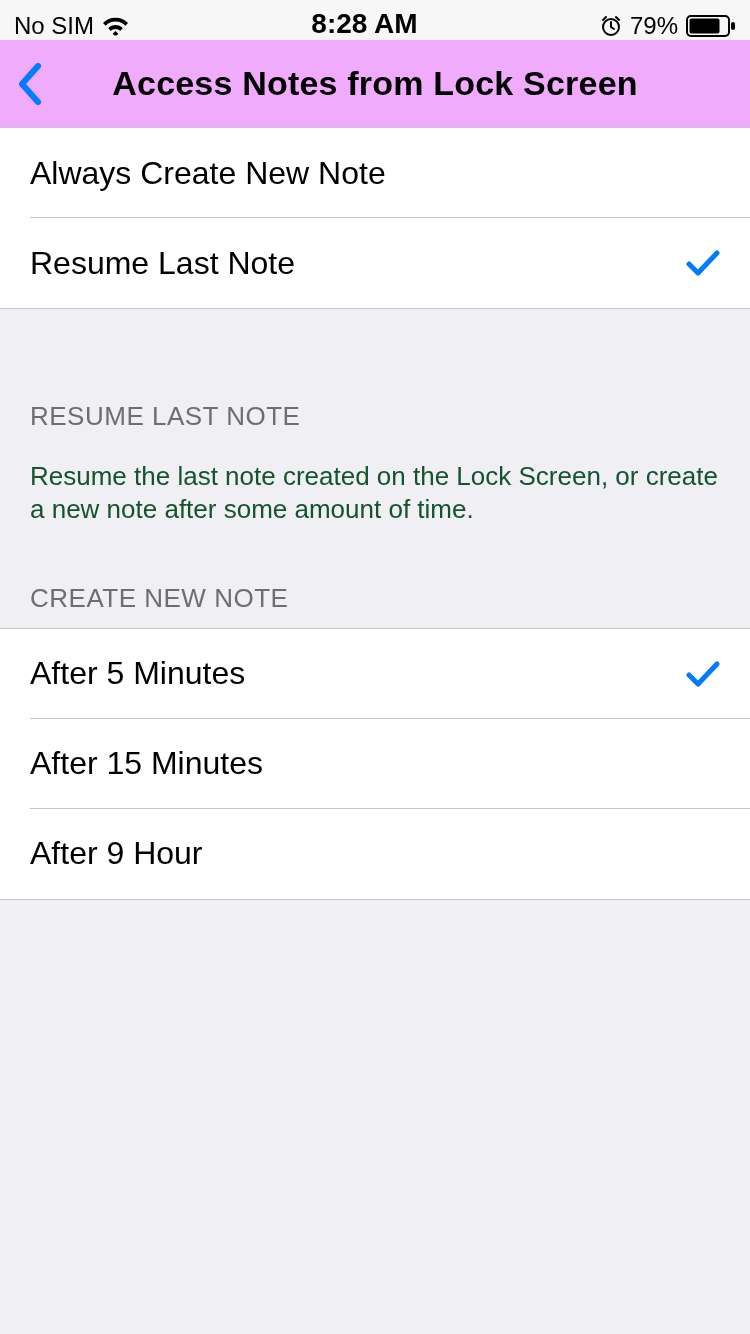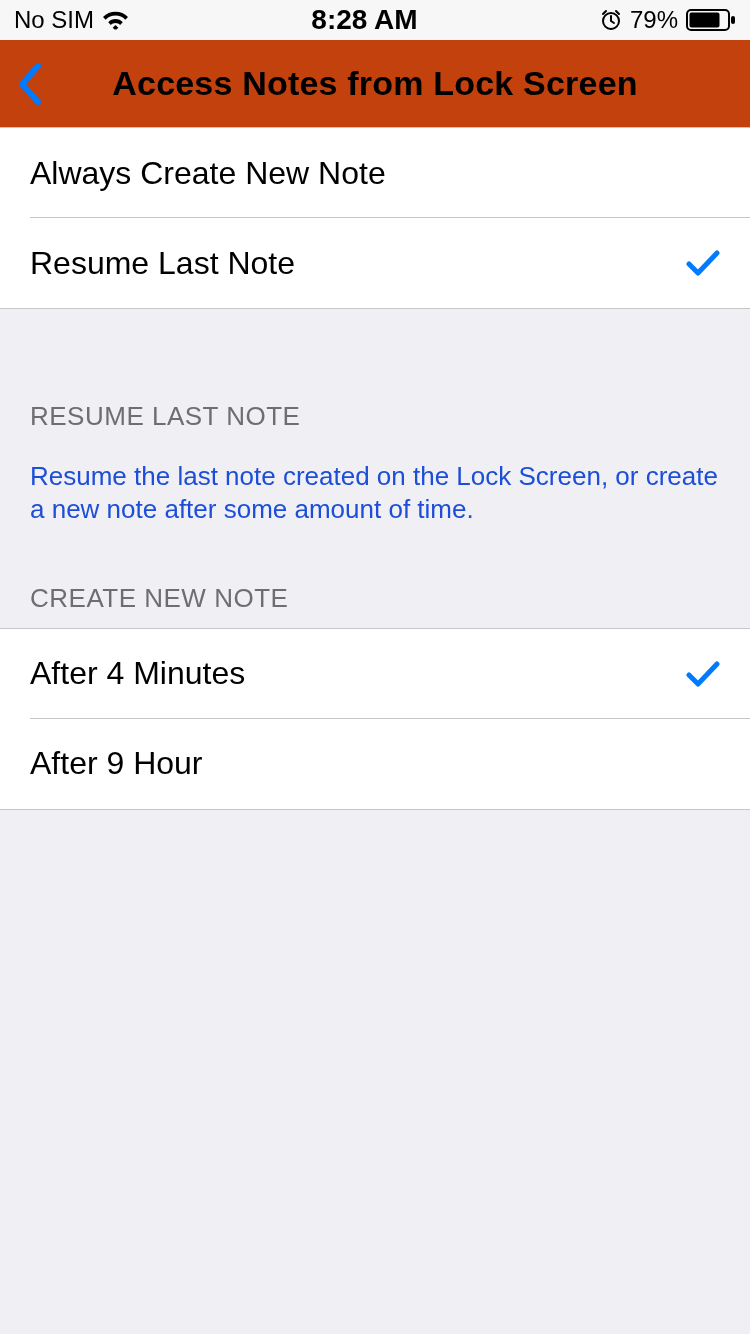--- a/index.html
+++ b/index.html
@@ -14,21 +14,21 @@
     font-family: -apple-system, "Helvetica Neue", Helvetica, Arial, sans-serif;
     background: #efeff4;
     color: #000;
     overflow: hidden;
   }
 
   
   .status-bar {
     height: 40px;
     display: flex;
-    align-items: center;
+    align-items: flex-end;
     justify-content: space-between;
     padding: 0 14px 0 14px;
     font-size: 24px;
     font-weight: 500;
     color: #000;
     background: #f7f7f8;
   }
   .status-left, .status-right {
     display: flex;
     align-items: center;
@@ -40,21 +40,21 @@
   }
   .wifi-icon svg, .battery-icon svg, .alarm-icon svg {
     display: block;
   }
 
   
   .nav-bar {
     height: 88px;
     display: flex;
     align-items: center;
-    background: #c2410c;
+    background: #f0abfc;
     border-bottom: 1px solid #c6c6c8;
     position: relative;
   }
   .back-btn {
     width: 60px;
     height: 88px;
     display: flex;
     align-items: center;
     justify-content: center;
     color: #007aff;
@@ -77,21 +77,21 @@
   }
   .section-header {
     font-size: 26px;
     color: #6d6d72;
     letter-spacing: 0.5px;
     padding: 0 30px 14px 30px;
     text-transform: uppercase;
   }
   .section-footer {
     font-size: 26px;
-    color: #1d4ed8;
+    color: #14532d;
     padding: 14px 30px 0 30px;
     line-height: 1.28;
   }
   .spacer-before-header {
     height: 92px;
   }
   .rows {
     background: #fff;
     border-top: 1px solid #c6c6c8;
     border-bottom: 1px solid #c6c6c8;
@@ -194,25 +194,29 @@
   <div class="spacer-before-header"></div>
   <div class="section-header">RESUME LAST NOTE</div>
   <div class="section-footer">Resume the last note created on the Lock Screen, or create a new note after some amount of time.</div>
 </div>
 
 <div class="section">
   <div style="height:56px"></div>
   <div class="section-header">CREATE NEW NOTE</div>
   <div class="rows">
     <div class="row selected">
-      <span class="label">After 4 Minutes</span>
+      <span class="label">After 5 Minutes</span>
       <span class="check">
         <svg width="34" height="28" viewBox="0 0 34 28">
             <polyline points="3,15 12,24 31,4" fill="none" stroke="#007aff" stroke-width="5" stroke-linecap="round" stroke-linejoin="round"></polyline>
           </svg>
       </span>
     </div>
     <div class="row">
+      <span class="label">After 15 Minutes</span>
+
+    </div>
+    <div class="row">
       <span class="label">After 9 Hour</span>
 
     </div>
   </div>
 </div>
 
 </body></html>

